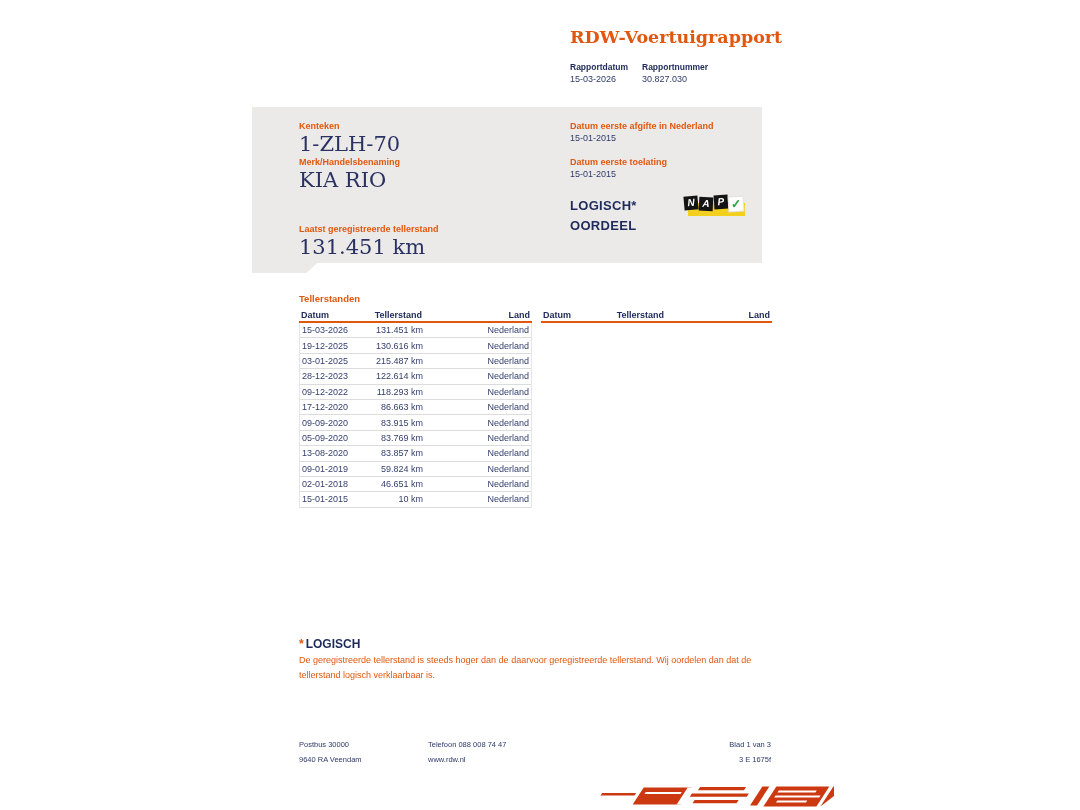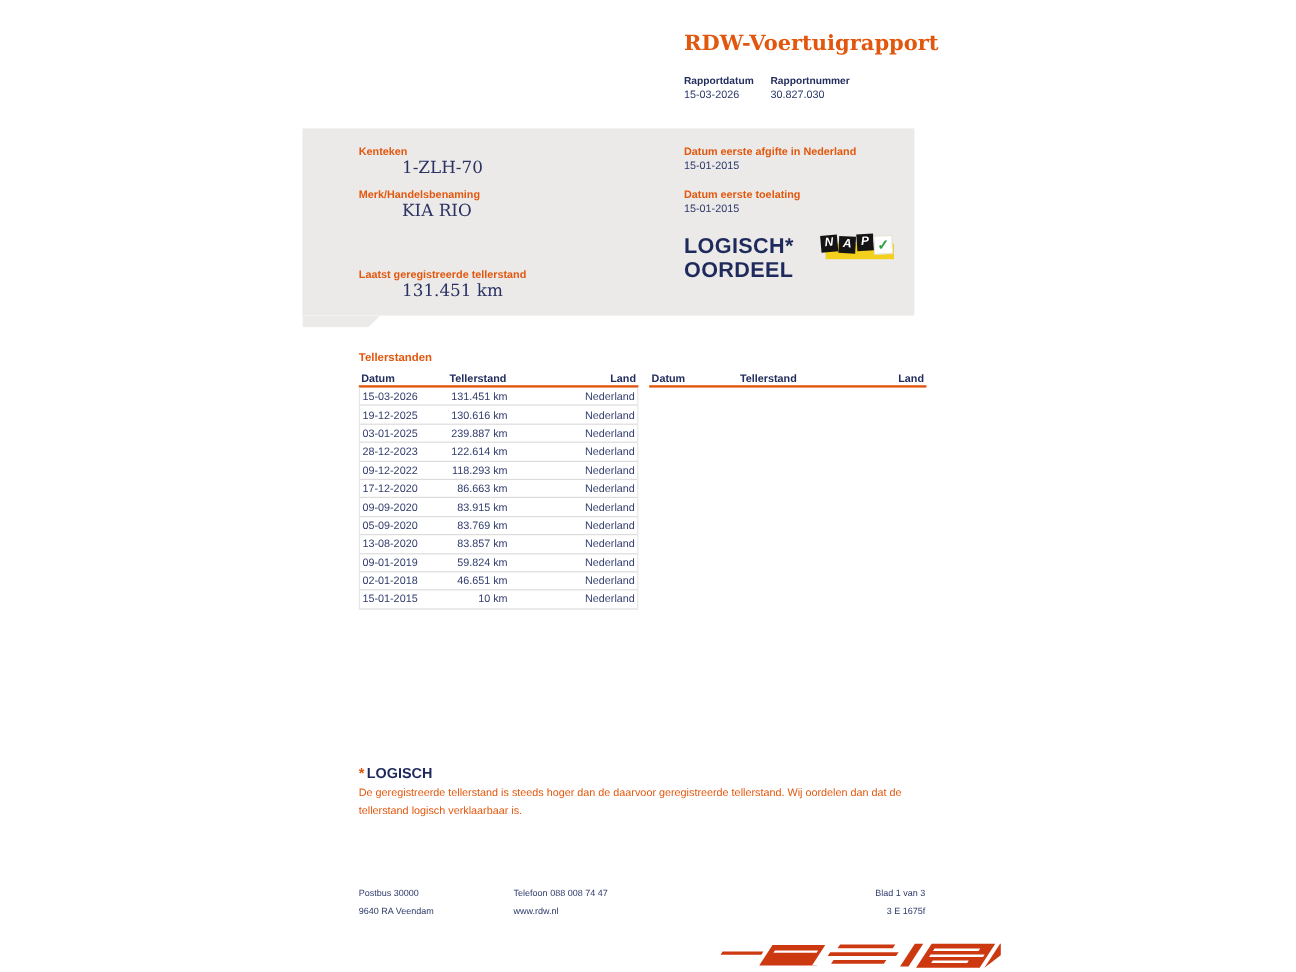--- a/index.html
+++ b/index.html
@@ -16,28 +16,28 @@
   .meta-label{position:absolute;font-size:8.5px;font-weight:bold;color:#222D5E;}
   .meta-value{position:absolute;font-size:9px;color:#2E3A6B;}
   .m-dl{left:570px;top:62px}.m-dv{left:570px;top:74px}
   .m-nl{left:642px;top:62px}.m-nv{left:642px;top:74px}
 
   
   .panel{position:absolute;left:252px;top:107px;width:510px;height:156px;background:#ECEAE8;}
   .panel-tab{position:absolute;left:252px;top:263px;width:65px;height:10px;background:#ECEAE8;
              clip-path:polygon(0 0,100% 0,84% 100%,0 100%);}
   .p-label{position:absolute;font-size:9px;font-weight:bold;color:#E2570E;}
-  .p-serif{position:absolute;font-family:"DejaVu Serif",serif;font-size:14px;color:#2A3263;margin-left:36px;}
+  .p-serif{position:absolute;font-family:"DejaVu Serif",serif;font-size:21px;color:#2A3263;}
   .p-value{position:absolute;font-size:9px;color:#2E3A6B;}
   .l-kent{left:47px;top:14px}.v-kent{left:47px;top:25px}
   .l-merk{left:47px;top:50px}.v-merk{left:47px;top:61px}
   .l-tel{left:47px;top:117px}.v-tel{left:47px;top:128px}
   .l-afg{left:318px;top:14px}.v-afg{left:318px;top:26px}
   .l-toe{left:318px;top:50px}.v-toe{left:318px;top:62px}
-  .oordeel{position:absolute;left:318px;top:89px;font-size:18px;font-weight:bold;
+  .oordeel{position:absolute;left:318px;top:89px;font-size:13px;font-weight:bold;
            color:#1F2A5C;line-height:19.5px;letter-spacing:.3px;}
 
   
   .nap{position:absolute;left:432px;top:87px;width:66px;height:26px;}
   .nap-yellow{position:absolute;left:4px;top:9px;width:57px;height:13px;background:#F4D01E;}
   .nap-tile{position:absolute;top:2px;width:14px;height:14px;background:#141414;color:#fff;
             font-size:10px;font-weight:bold;font-style:italic;text-align:center;line-height:14px;}
   .nap-n{left:0;transform:rotate(-5deg);}
   .nap-a{left:15px;top:3px;transform:rotate(3deg);}
   .nap-p{left:30px;top:1px;transform:rotate(-4deg);}
@@ -131,21 +131,21 @@
         </div>
 
         <div class="t-row">
           <span class="c-date">19-12-2025</span>
           <span class="c-km">130.616 km</span>
           <span class="c-land">Nederland</span>
         </div>
 
         <div class="t-row">
           <span class="c-date">03-01-2025</span>
-          <span class="c-km">239.887 km</span>
+          <span class="c-km">215.487 km</span>
           <span class="c-land">Nederland</span>
         </div>
 
         <div class="t-row">
           <span class="c-date">28-12-2023</span>
           <span class="c-km">122.614 km</span>
           <span class="c-land">Nederland</span>
         </div>
 
         <div class="t-row">

